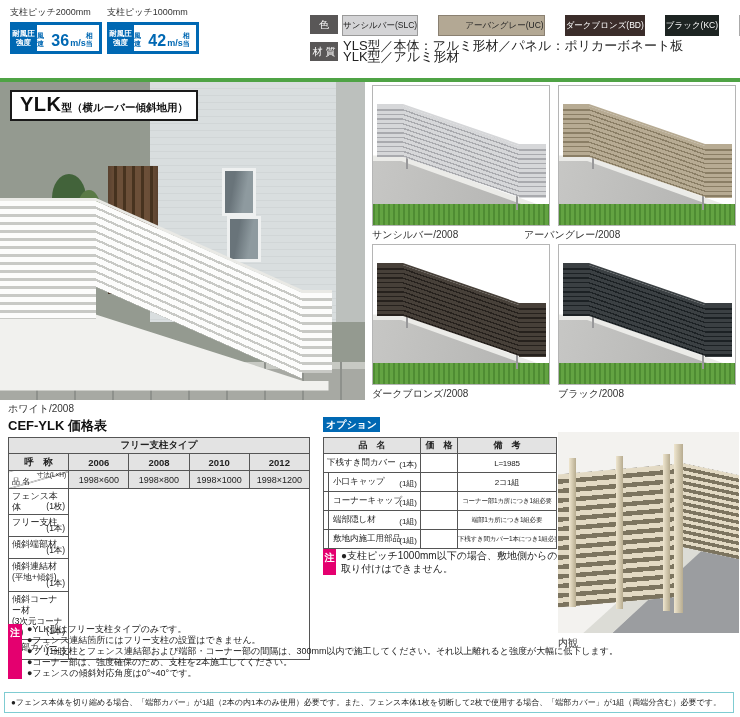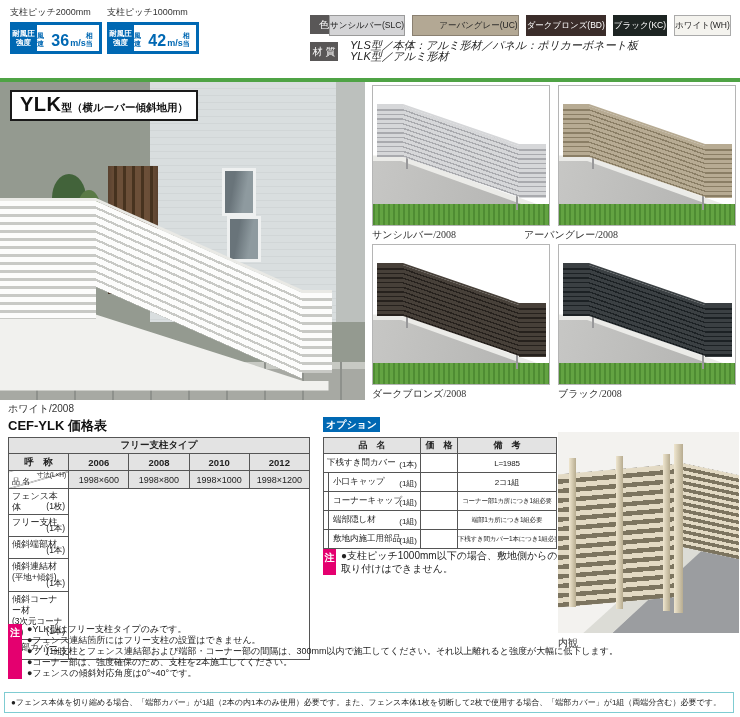--- a/index.html
+++ b/index.html
@@ -12,23 +12,23 @@
   .pitch-label{font-size:9px;color:#333;margin-bottom:3px;}
   .wind-badge{display:flex;width:92px;height:32px;background:#0068b3;align-items:stretch;}
   .wind-badge-left{width:27px;display:flex;flex-direction:column;justify-content:center;align-items:center;color:#fff;font-size:7.5px;font-weight:bold;line-height:9px;}
   .wind-badge-inner{flex:1;background:#fff;margin:3px 3px 3px 0;display:flex;align-items:flex-end;justify-content:center;color:#0068b3;font-weight:bold;padding-bottom:3px;}
   .w-pre{font-size:7px;line-height:8px;} .w-val{font-size:16px;line-height:15px;margin:0 1px;}
   .w-unit{font-size:9px;line-height:10px;} .w-suf{font-size:7px;line-height:8px;}
 
   
   .tag{position:absolute;width:28px;height:19px;background:#595757;color:#fff;font-size:10px;display:flex;align-items:center;justify-content:center;}
   .tag-color{left:310px;top:15px;} .tag-material{left:310px;top:42px;}
-  .swatch-row{position:absolute;left:329px;top:15px;width:393px;display:flex;gap:7px;}
+  .swatch-row{position:absolute;left:342px;top:15px;width:393px;display:flex;gap:20px;}
   .swatch{flex:1;height:19px;border:1px solid #999;font-size:8.5px;display:flex;align-items:center;justify-content:center;white-space:nowrap;}
-  .material-lines{position:absolute;left:350px;top:40px;font-size:11px;line-height:11px;color:#222;font-style:italic;}
+  .material-lines{position:absolute;left:343px;top:40px;font-size:13px;line-height:11px;color:#222;}
 
   
   .green-bar{position:absolute;left:0;top:78px;width:740px;height:4px;background:#4fa345;}
 
   
   .main-photo{position:absolute;left:0;top:82px;width:365px;height:318px;overflow:hidden;background:#949a90;}
   .mp-house{position:absolute;left:150px;top:0;width:186px;height:240px;
     background:repeating-linear-gradient(180deg,#d9dedf 0 6px,#d1d6d7 6px 7px);}
   .mp-house-edge{position:absolute;left:336px;top:0;width:29px;height:240px;background:#bcc0bd;}
   .mp-window{position:absolute;border:3px solid #eef0f0;background:linear-gradient(100deg,#69747a 30%,#8e9a9f 70%);}
@@ -58,21 +58,21 @@
   .v-wallcap{position:absolute;inset:0;background:#ebebe8;clip-path:polygon(0 50%,16% 50%,100% 88%,100% 100%,0 100%);}
   .v-wall{position:absolute;inset:0;background:linear-gradient(105deg,#c9c9c7,#b1b1af);clip-path:polygon(0 54%,16% 54%,100% 92%,100% 100%,0 100%);}
   .v-grass{position:absolute;left:0;bottom:0;width:100%;height:15%;
     background:#58963a repeating-linear-gradient(90deg,#4f8c33 0 2px,#63a342 2px 5px);}
   .v-post{position:absolute;width:2px;background:#98989б;background:#98989a;}
   .vpost1{left:19%;top:50%;height:10%;} .vpost2{left:81%;top:78%;height:11%;}
   .v-fence{position:absolute;background:repeating-linear-gradient(180deg,var(--fc) 0 3.2px,var(--fs) 3.2px 4.6px);border-top:2px solid var(--fc);}
   .vf-left{left:2%;top:13%;width:15%;height:37%;}
   .vf-mid{left:17%;top:13%;width:66%;height:37%;transform:skewY(19deg);transform-origin:0 0;}
   .vf-right{left:83%;top:42%;width:15.5%;height:37%;}
-  .v-caption{position:absolute;font-size:10px;color:#333;font-family:Liberation Serif, serif;}
+  .v-caption{position:absolute;font-size:10px;color:#333;}
   .vc1{left:372px;top:228px;} .vc2{left:524px;top:228px;} .vc3{left:372px;top:387px;} .vc4{left:558px;top:387px;}
 
   
   .price-title{position:absolute;left:8px;top:417px;font-size:13px;font-weight:bold;color:#111;}
   .price-table{position:absolute;left:8px;top:437px;width:302px;border-collapse:collapse;table-layout:fixed;}
   .price-table td{border:1px solid #555;padding:0;font-size:9px;color:#222;}
   .price-table .th{background:#e3e3e3;font-weight:bold;text-align:center;font-size:9.5px;}
   .r-type td{height:15px;margin-left:28px;} .r-cols td{height:16px;} .r-size td{height:17px;}
   .r-body td{height:18px;} .r-tall td{height:29px;} .r-last td{height:16px;}
   .col-name{width:85px;} .col-sz{width:54px;}

